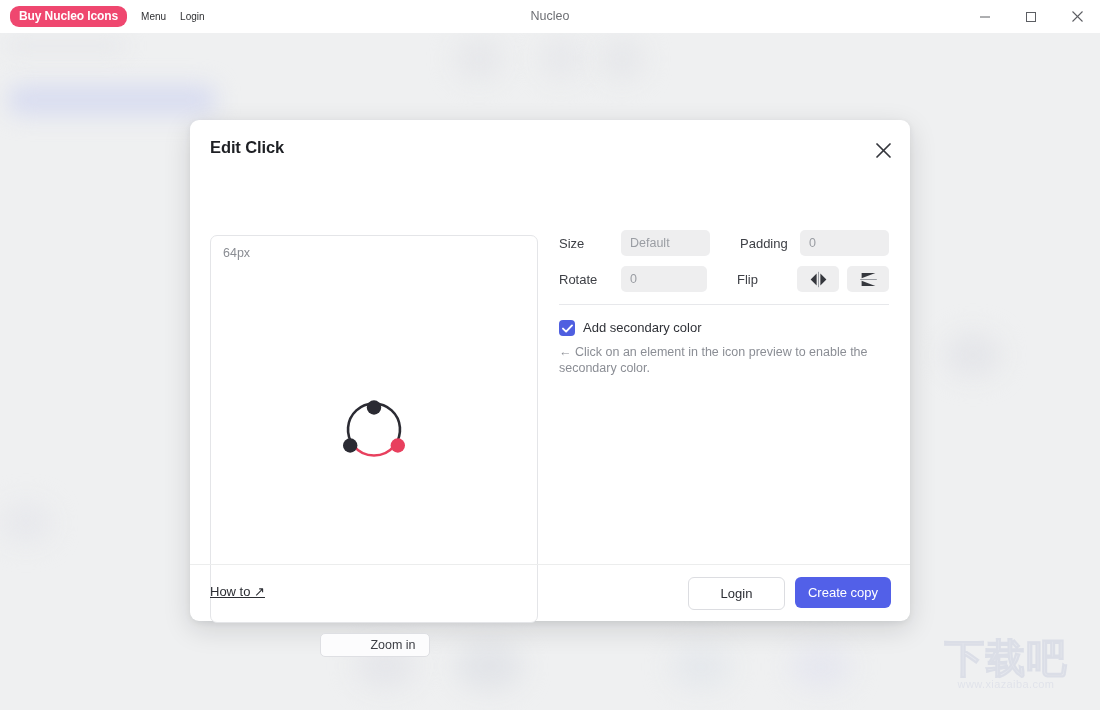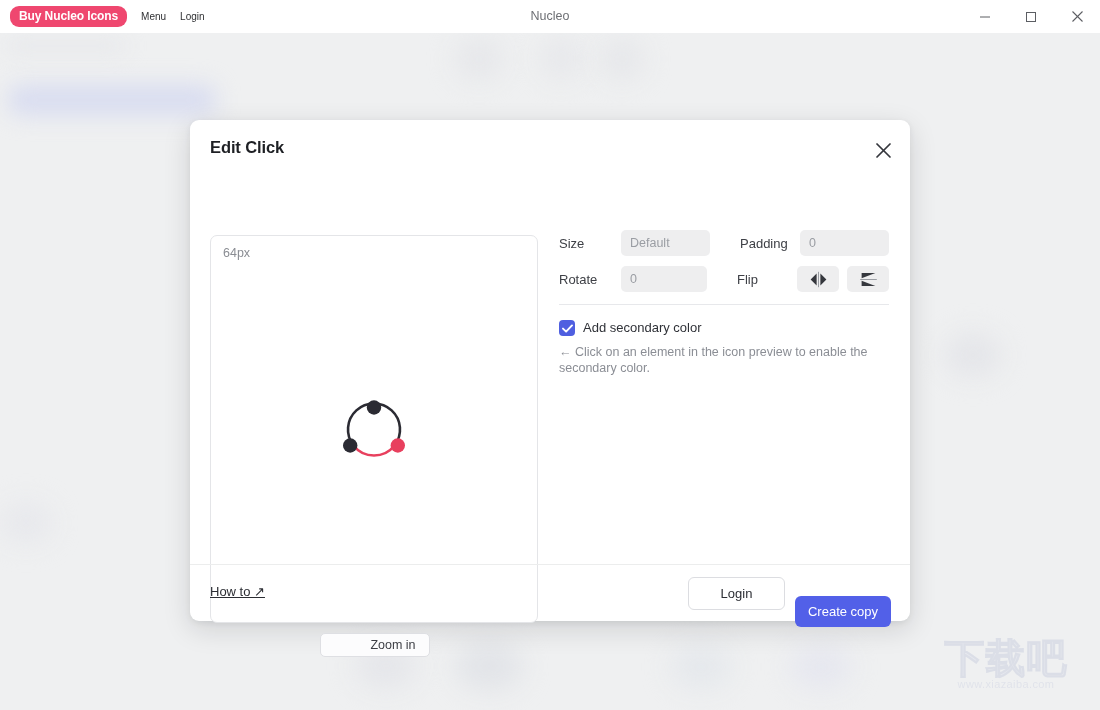--- a/index.html
+++ b/index.html
@@ -330,21 +330,20 @@
   #create-copy-btn {
     width: 96px;
     height: 31px;
     border-radius: 6px;
     background: #5260e8;
     color: #ffffff;
     font-size: 13px;
     display: flex;
     align-items: center;
     justify-content: center;
-    margin-top: 19px;
   }
 </style>
 </head>
 <body>
 
 <div id="backdrop">
   <div class="bar-blob" style="left:8px; top:52px; width:208px; height:30px; background:#d8dcf0;"></div>
   <div class="bar-blob" style="left:6px; top:8px; width:120px; height:10px; background:#e3e4e8;"></div>
   <div class="blob" style="left:455px; top:4px; width:48px; height:44px; background:#e6e7ea;"></div>
   <div class="blob" style="left:540px; top:2px; width:42px; height:46px; background:#e7e8eb;"></div>

